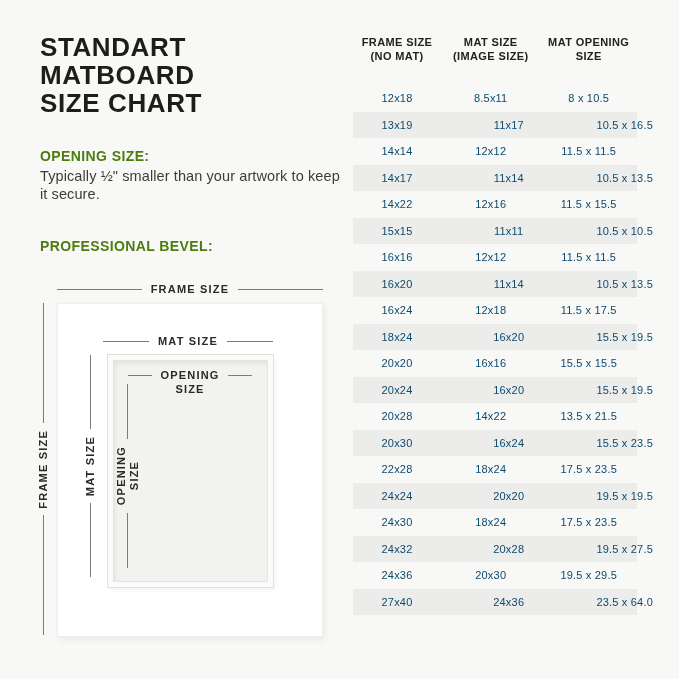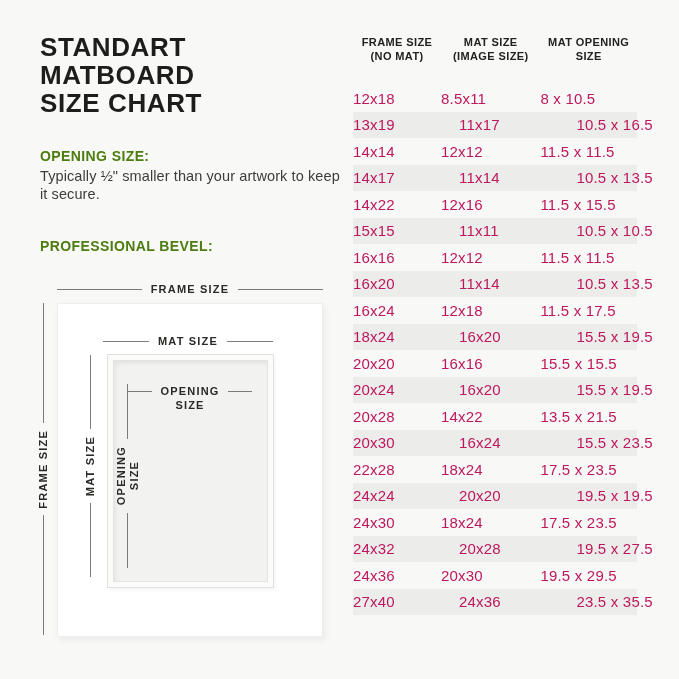--- a/index.html
+++ b/index.html
@@ -44,21 +44,21 @@
       2px 3px 4px rgba(0,0,0,0.05);
   }
   .hmeasure { position:absolute; display:flex; align-items:center; gap:9px; }
   .hline { flex:1; height:1px; background:var(--line,#7b7b79); }
   .htext {
     font-size:11px; font-weight:700; letter-spacing:1.2px;
     color:#2a2a28; white-space:nowrap;
   }
   .hm-frame { left:57px; top:283px; width:266px; }
   .hm-mat { left:103px; top:335px; width:170px; }
-  .opening-label { position:absolute; left:128px; top:385px; width:124px; }
+  .opening-label { position:absolute; left:128px; top:369px; width:124px; }
   .opening-label .row { display:flex; align-items:center; gap:8px; }
   .opening-label .line2 { text-align:center; margin-top:2px; }
 
   .vmeasure { position:absolute; display:flex; flex-direction:column; align-items:center; }
   .vline { width:1px; flex:1; background:var(--line,#7b7b79); }
   .vtext {
     writing-mode:vertical-rl; transform:rotate(180deg);
     font-size:11px; font-weight:700; letter-spacing:1.2px; line-height:13px;
     color:#2a2a28; margin:7px 0; white-space:pre-line; text-align:center;
   }
@@ -75,21 +75,21 @@
     text-align:center; font-size:11px; font-weight:700;
     letter-spacing:0.4px; line-height:13.5px; color:#222220;
   }
   .th span { display:block; }
   .tbody { position:absolute; left:353px; top:85px; width:284px; }
   .tr {
     display:grid; grid-template-columns:31% 35% 34%;
     height:26.5px; align-items:center;
   }
   .tr.shade { background:var(--shade,#ececea);gap:18px; }
-  .td { font-size:15px; letter-spacing:0.2px; color:#be185d; }
+  .td { text-align:center; font-size:11px; letter-spacing:0.2px; color:#0c4a6e; }
 </style>
 </head>
 <body>
 
 <div class="page" style="--bg: #f8f8f6; --shade: #ececea; --frame-fill: #ffffff; --mat-fill: #f2f2f0; --line: #7b7b79;">
 
   <div class="left-panel">
     <h1 class="title">STANDART MATBOARD
 SIZE CHART</h1>
     <div class="note">
@@ -251,17 +251,17 @@
         <div class="td">19.5 x 27.5</div>
       </div>
       <div class="tr">
         <div class="td">24x36</div>
         <div class="td">20x30</div>
         <div class="td">19.5 x 29.5</div>
       </div>
       <div class="tr shade">
         <div class="td">27x40</div>
         <div class="td">24x36</div>
-        <div class="td">23.5 x 35.5</div>
+        <div class="td">23.5 x 64.0</div>
       </div>
     </div>
 
 </div>
 
 </body></html>

